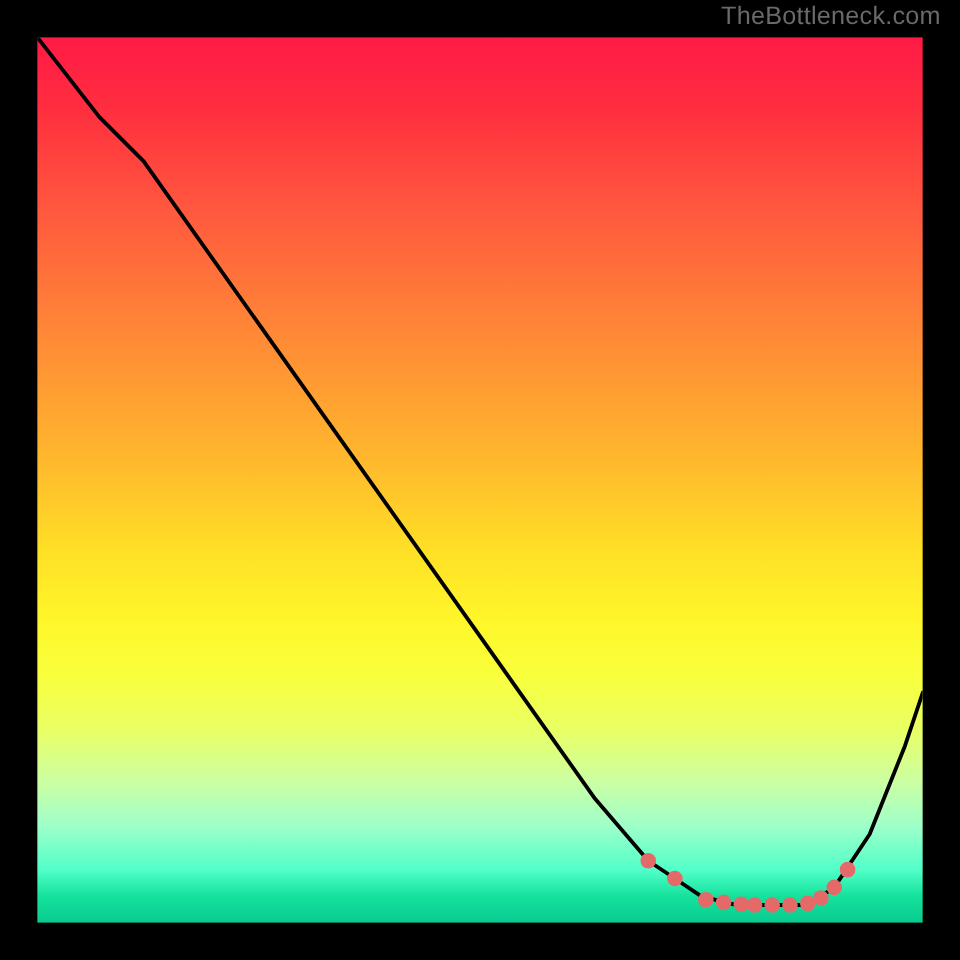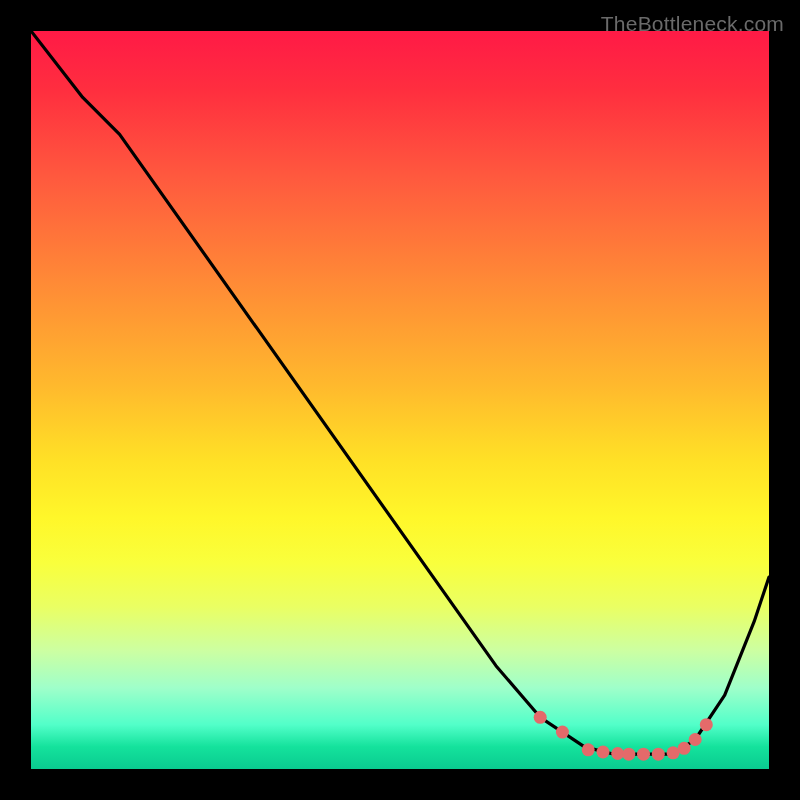--- a/index.html
+++ b/index.html
@@ -44,21 +44,21 @@
       #14e29c 97%,
       #0acb90 100%
     );
   }
   svg.curve {
     position: absolute;
     inset: 0;
   }
   .watermark {
     position: absolute;
-    top: 12px;
+    top: 2px;
     right: 16px;
     color: #6a6a6a;
     font-size: 21px;
     letter-spacing: 0.2px;
     font-weight: 500;
   }
 </style>
 </head>
 <body>
 

